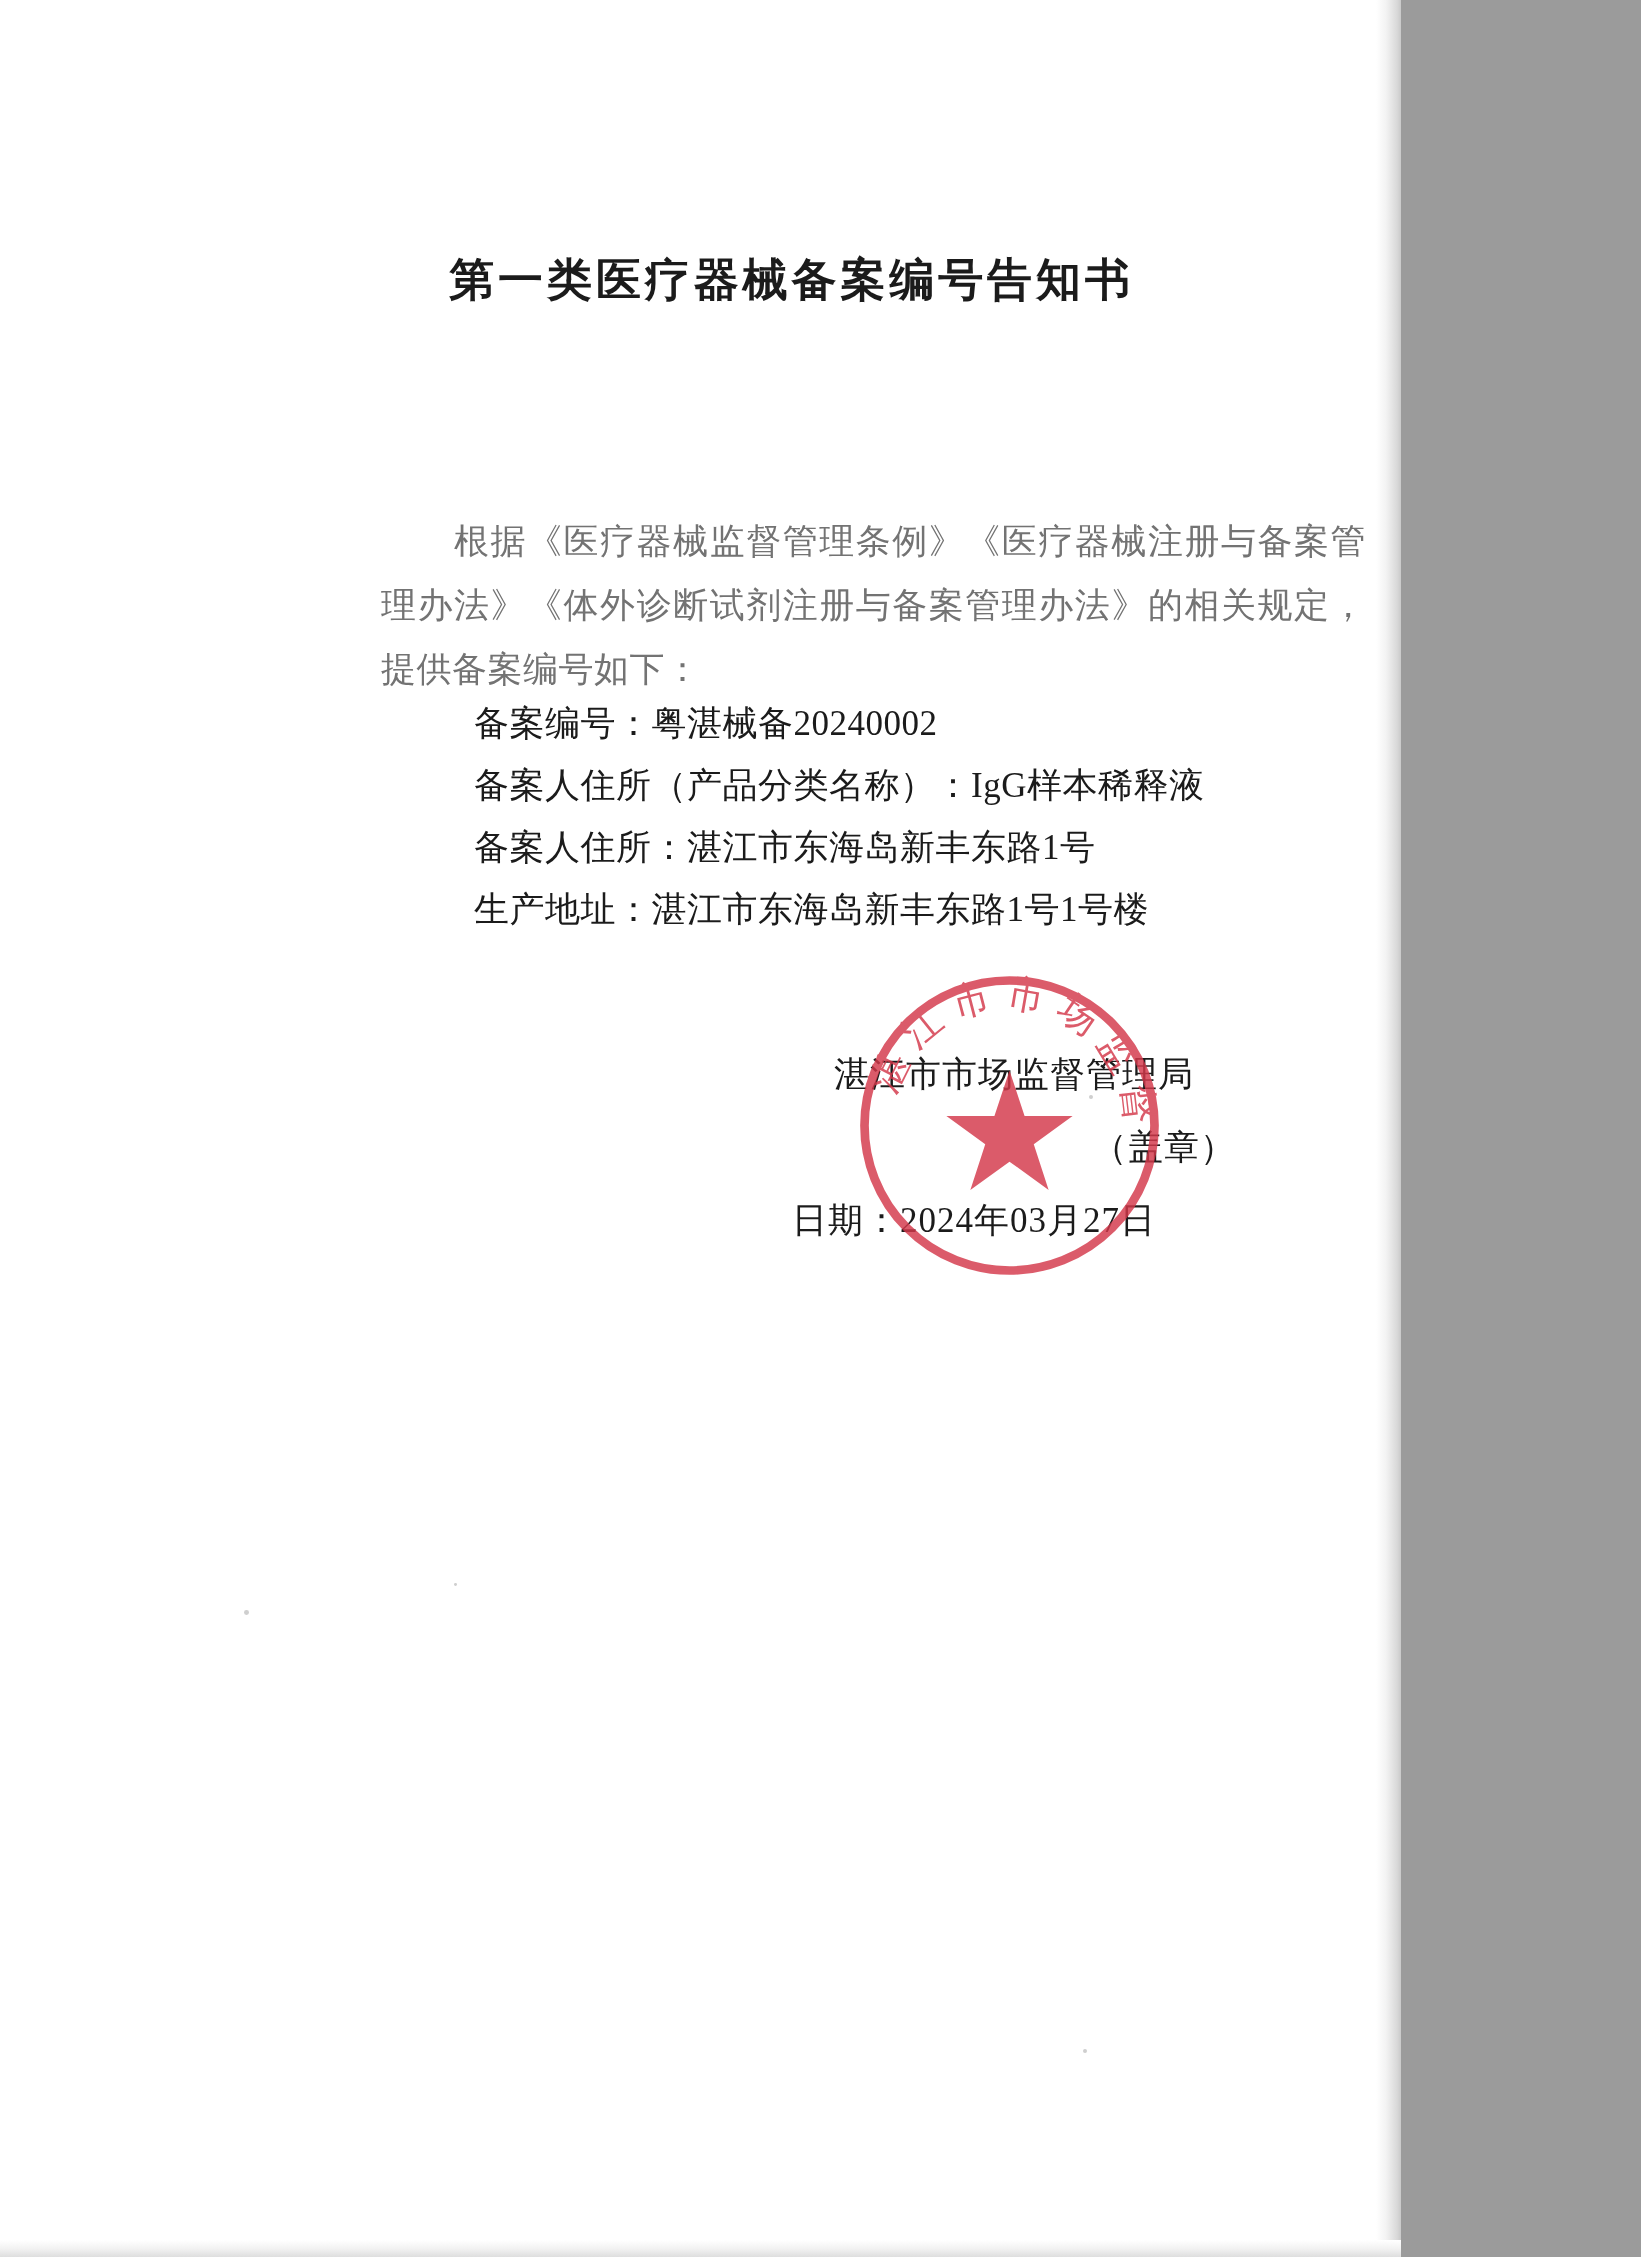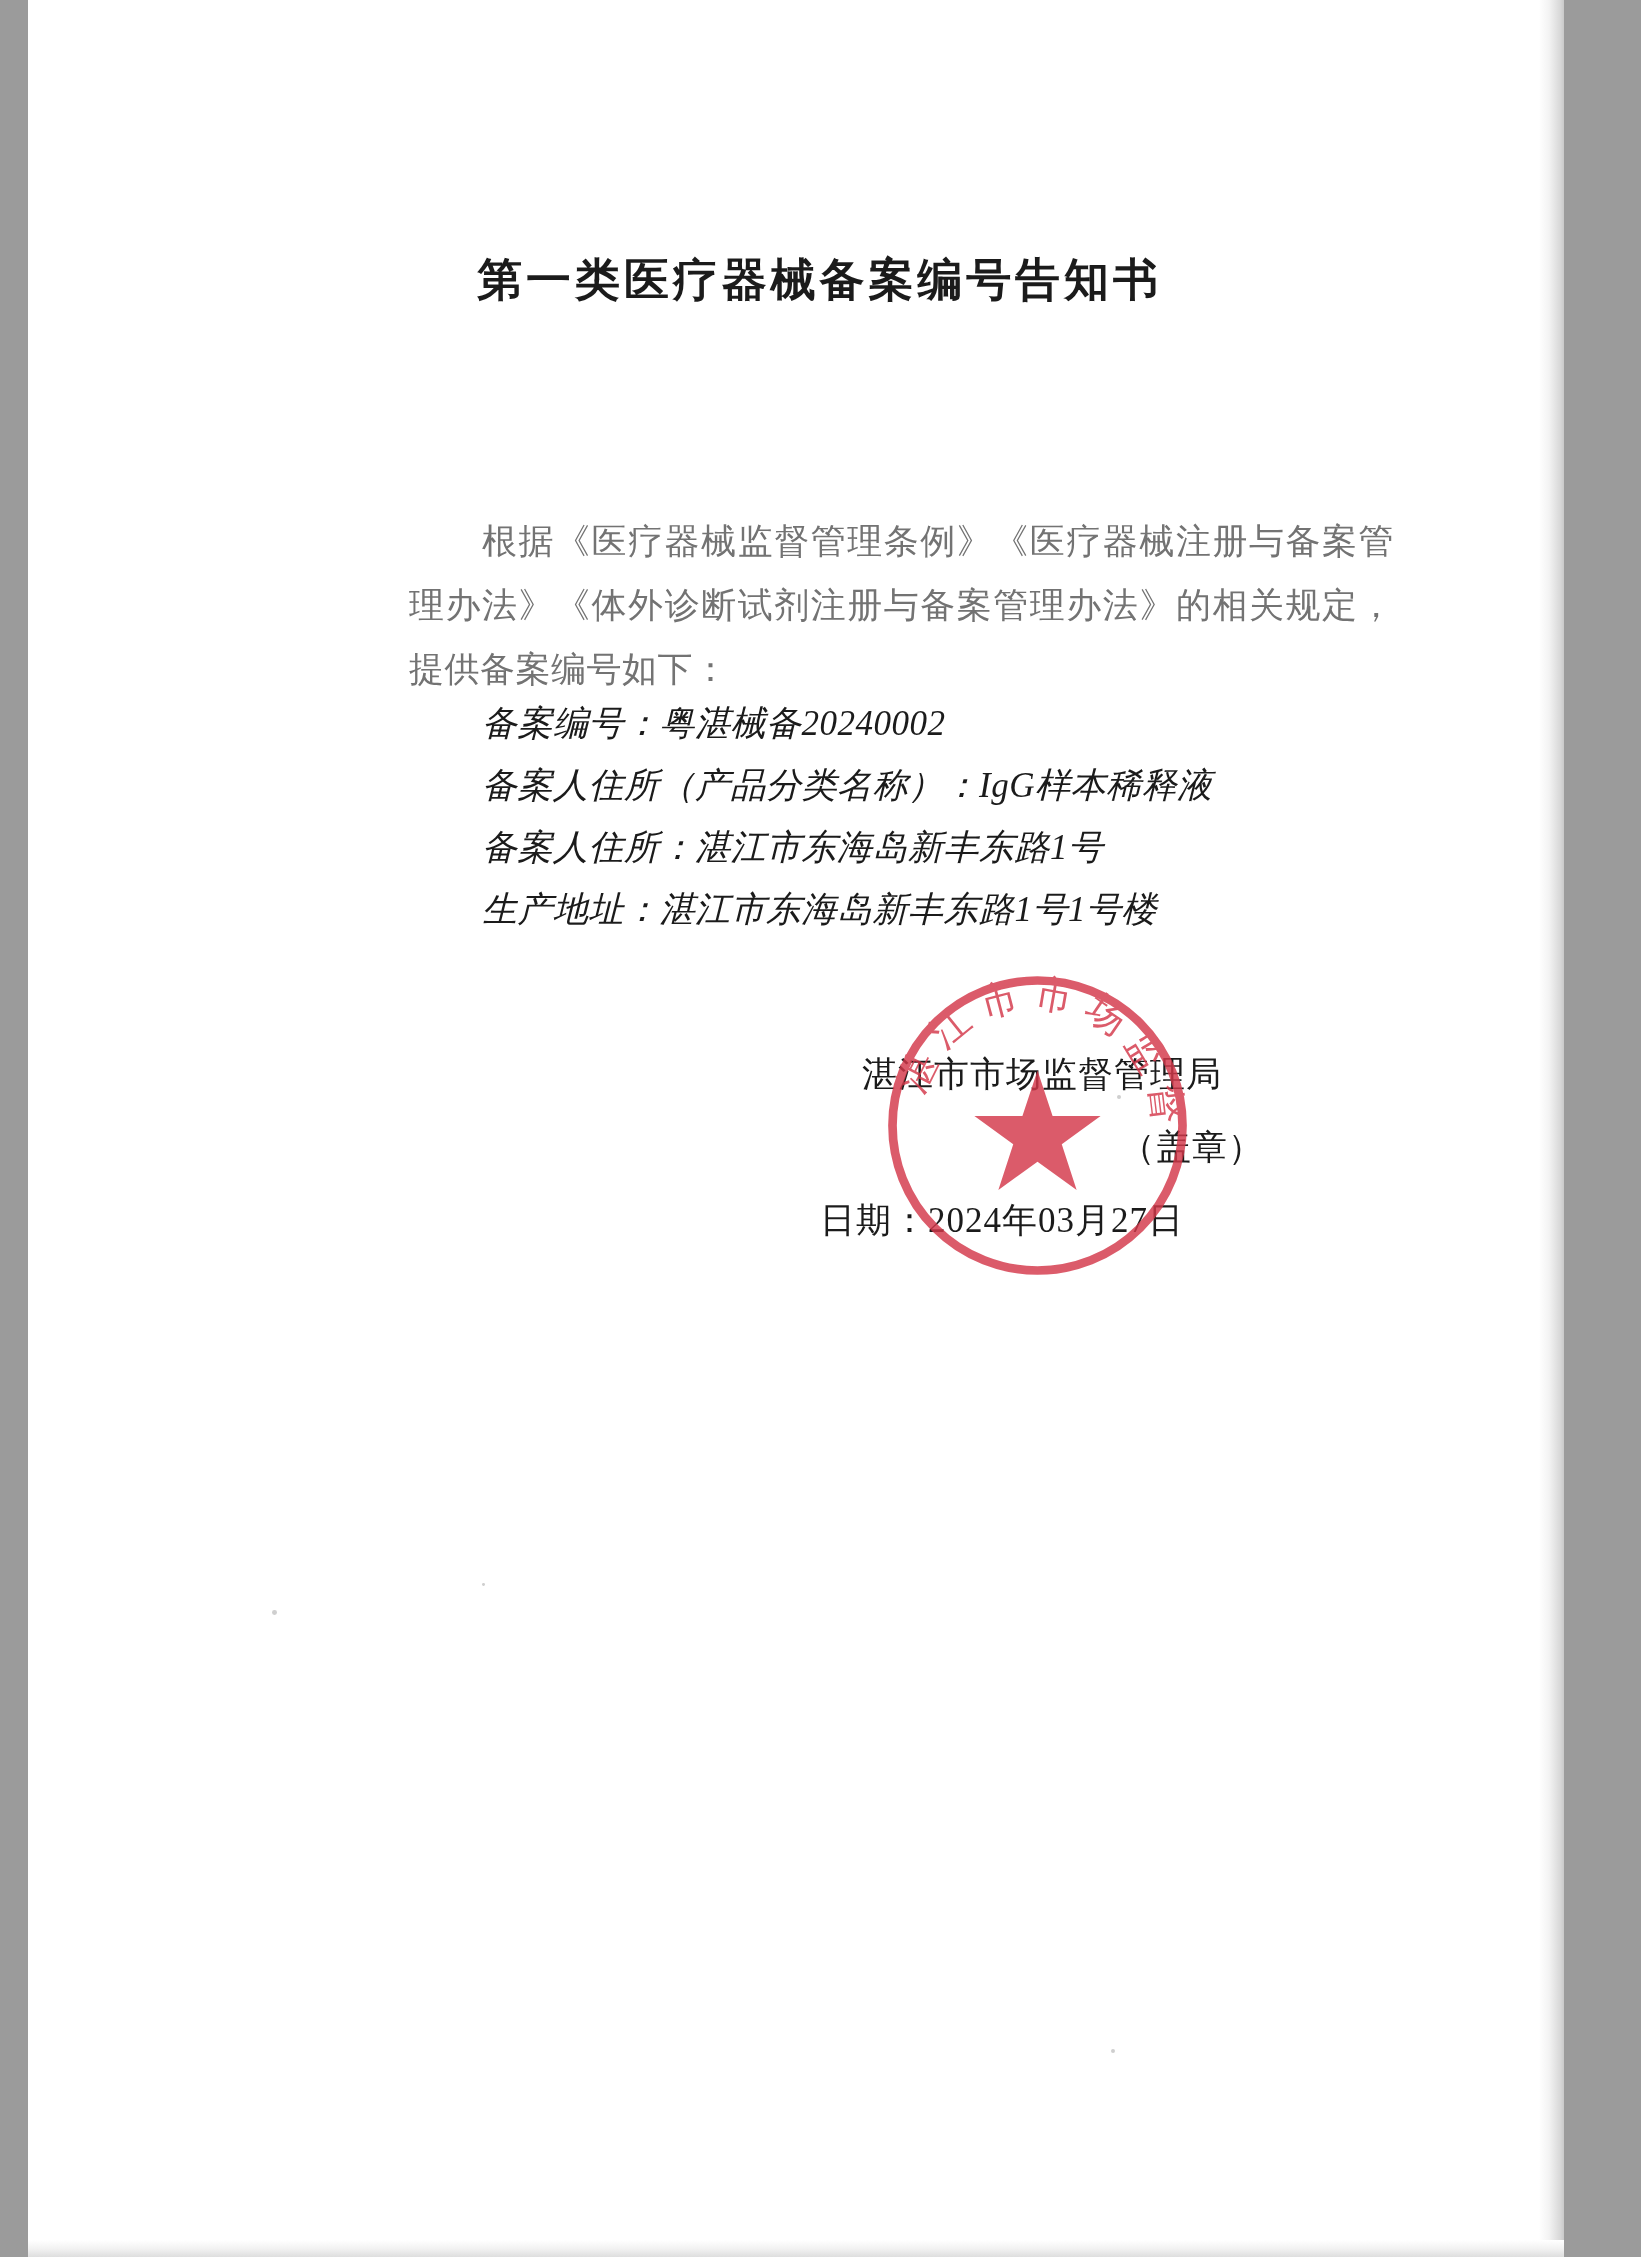--- a/index.html
+++ b/index.html
@@ -5,26 +5,25 @@
   html, body {
     margin: 0;
     padding: 0;
     background: #9b9b9b;
   }
   body {
     font-family: "Liberation Serif", "DejaVu Serif", serif;
   }
   .page {
     position: relative;
-    width: 1536px;
+    width: 1401px;
     height: 2257px;
     background: #ffffff;
     overflow: hidden;
     box-sizing: border-box;
-    margin-left: 28px;
   }
   
   .page-edge-right {
     position: absolute;
     top: 0;
     right: 0;
     width: 25px;
     height: 2257px;
     background: linear-gradient(to right, #ffffff 0%, #f3f3f3 40%, #d8d8d8 85%, #c9c9c9 100%);
     pointer-events: none;
@@ -81,26 +80,25 @@
   .body-block p {
     margin: 0;
   }
   .indent {
     text-indent: 73px;
   }
 
   .fields {
     position: absolute;
     top: 693px;
-    left: 454px;
+    left: 474px;
     font-size: 35px;
     line-height: 62px;
     color: #1b1b1b;
     letter-spacing: 0.5px;
-    font-style: italic;
   }
   .fields .row {
     white-space: nowrap;
   }
 
   .signature {
     position: absolute;
     top: 1038px;
     left: 792px;
     width: 444px;

